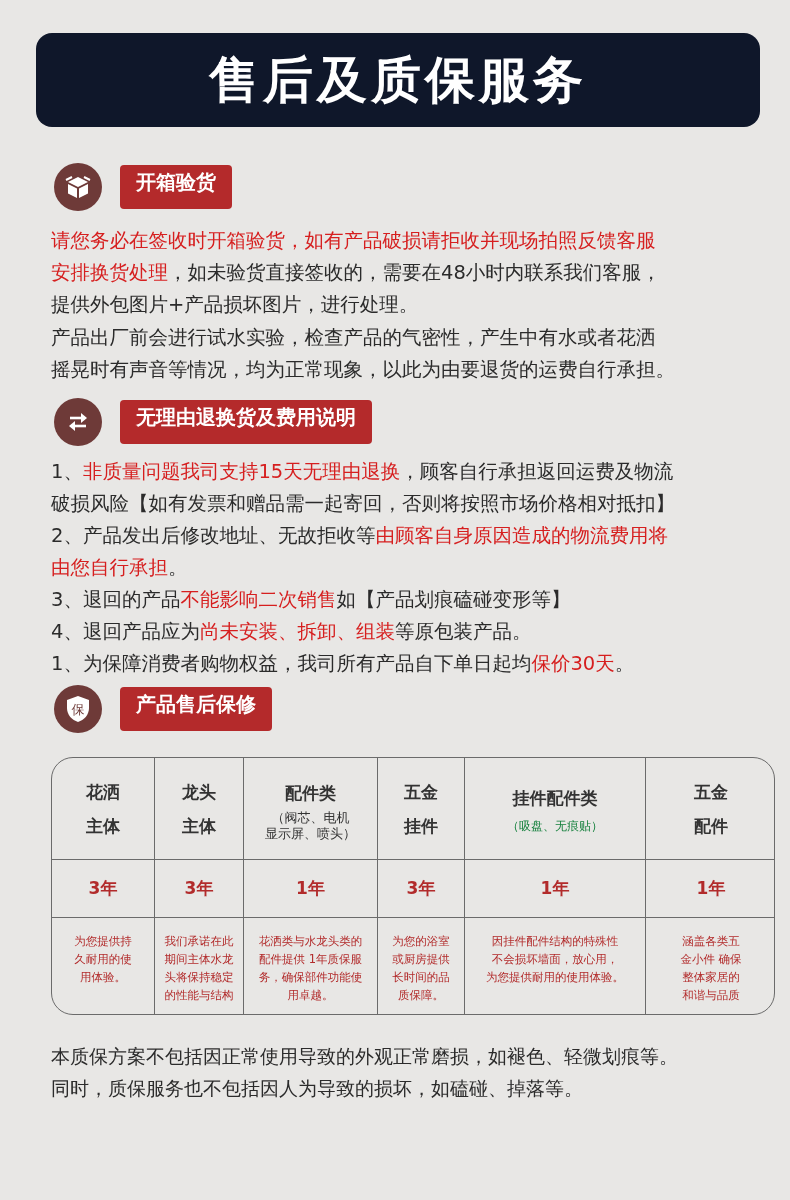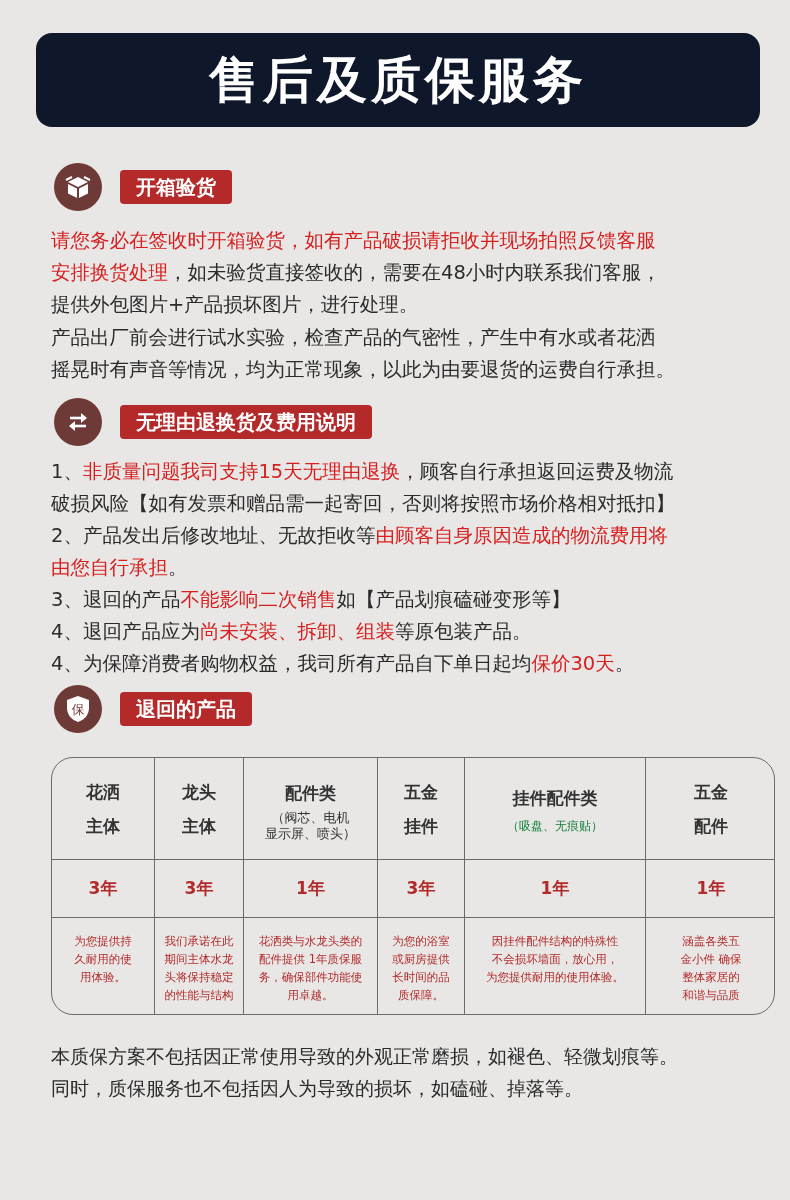--- a/index.html
+++ b/index.html
@@ -14,21 +14,21 @@
   }
   .banner-title { color: #fff; font-size: 50px; font-weight: bold; letter-spacing: 4px; }
 
   .sec-head { position: absolute; left: 54px; display: flex; align-items: center; }
   .sec-icon {
     width: 48px; height: 48px; border-radius: 50%; background: #6e3a38;
     display: flex; align-items: center; justify-content: center; margin-right: 18px;
   }
   .sec-label {
     background: #b42a2b; color: #fff; font-size: 20px; font-weight: bold;
-    padding: 3px 16px; border-radius: 4px; height: 34px; line-height: 28px;
+    padding: 3px 16px; border-radius: 4px; height: 44px; line-height: 28px;
   }
 
   .para { position: absolute; left: 51px; width: 720px; font-size: 19.5px; line-height: 32px; color: #2b2b2b; }
   .para p { white-space: nowrap; }
 
   .table {
     position: absolute; left: 51px; top: 757px; width: 724px; height: 258px;
     border: 1.5px solid #6b6b6b; border-radius: 22px; overflow: hidden;
     display: grid;
     grid-template-columns: 103px 89px 134px 87px 181px 130px;
@@ -90,31 +90,31 @@
   <div class="sec-label">无理由退换货及费用说明</div>
 </div>
 
 <div class="para" style="top:456px;">
   <p><span>1、</span><span class="red">非质量问题我司支持15天无理由退换</span><span>，顾客自行承担返回运费及物流</span></p>
   <p><span>破损风险【如有发票和赠品需一起寄回，否则将按照市场价格相对抵扣】</span><span class="red"></span><span></span></p>
   <p><span>2、产品发出后修改地址、无故拒收等</span><span class="red">由顾客自身原因造成的物流费用将</span><span></span></p>
   <p><span></span><span class="red">由您自行承担</span><span>。</span></p>
   <p><span>3、退回的产品</span><span class="red">不能影响二次销售</span><span>如【产品划痕磕碰变形等】</span></p>
   <p><span>4、退回产品应为</span><span class="red">尚未安装、拆卸、组装</span><span>等原包装产品。</span></p>
-  <p><span>4、为保障消费者购物权益，我司所有产品自下单日起均</span><span class="red">保价30天</span><span>。</span></p>
+  <p><span>1、为保障消费者购物权益，我司所有产品自下单日起均</span><span class="red">保价30天</span><span>。</span></p>
 </div>
 
 <div class="sec-head" style="top:685px;">
   <div class="sec-icon">
     <svg width="28" height="30" viewBox="0 0 28 30">
         <path d="M14 2 L25 6 V14 C25 21 20 26 14 28 C8 26 3 21 3 14 V6 Z" fill="#fff"></path>
         <text x="14" y="20" text-anchor="middle" font-size="13" fill="#6e3a38" font-family="DejaVu Sans, sans-serif">保</text>
       </svg>
   </div>
-  <div class="sec-label">退回的产品</div>
+  <div class="sec-label">产品售后保修</div>
 </div>
 
 <div class="table">
 
   <div class="cell">
       <div class="hdr">花洒</div>
       <div class="hdr">主体</div>
     </div>
   <div class="cell">
       <div class="hdr">龙头</div>

